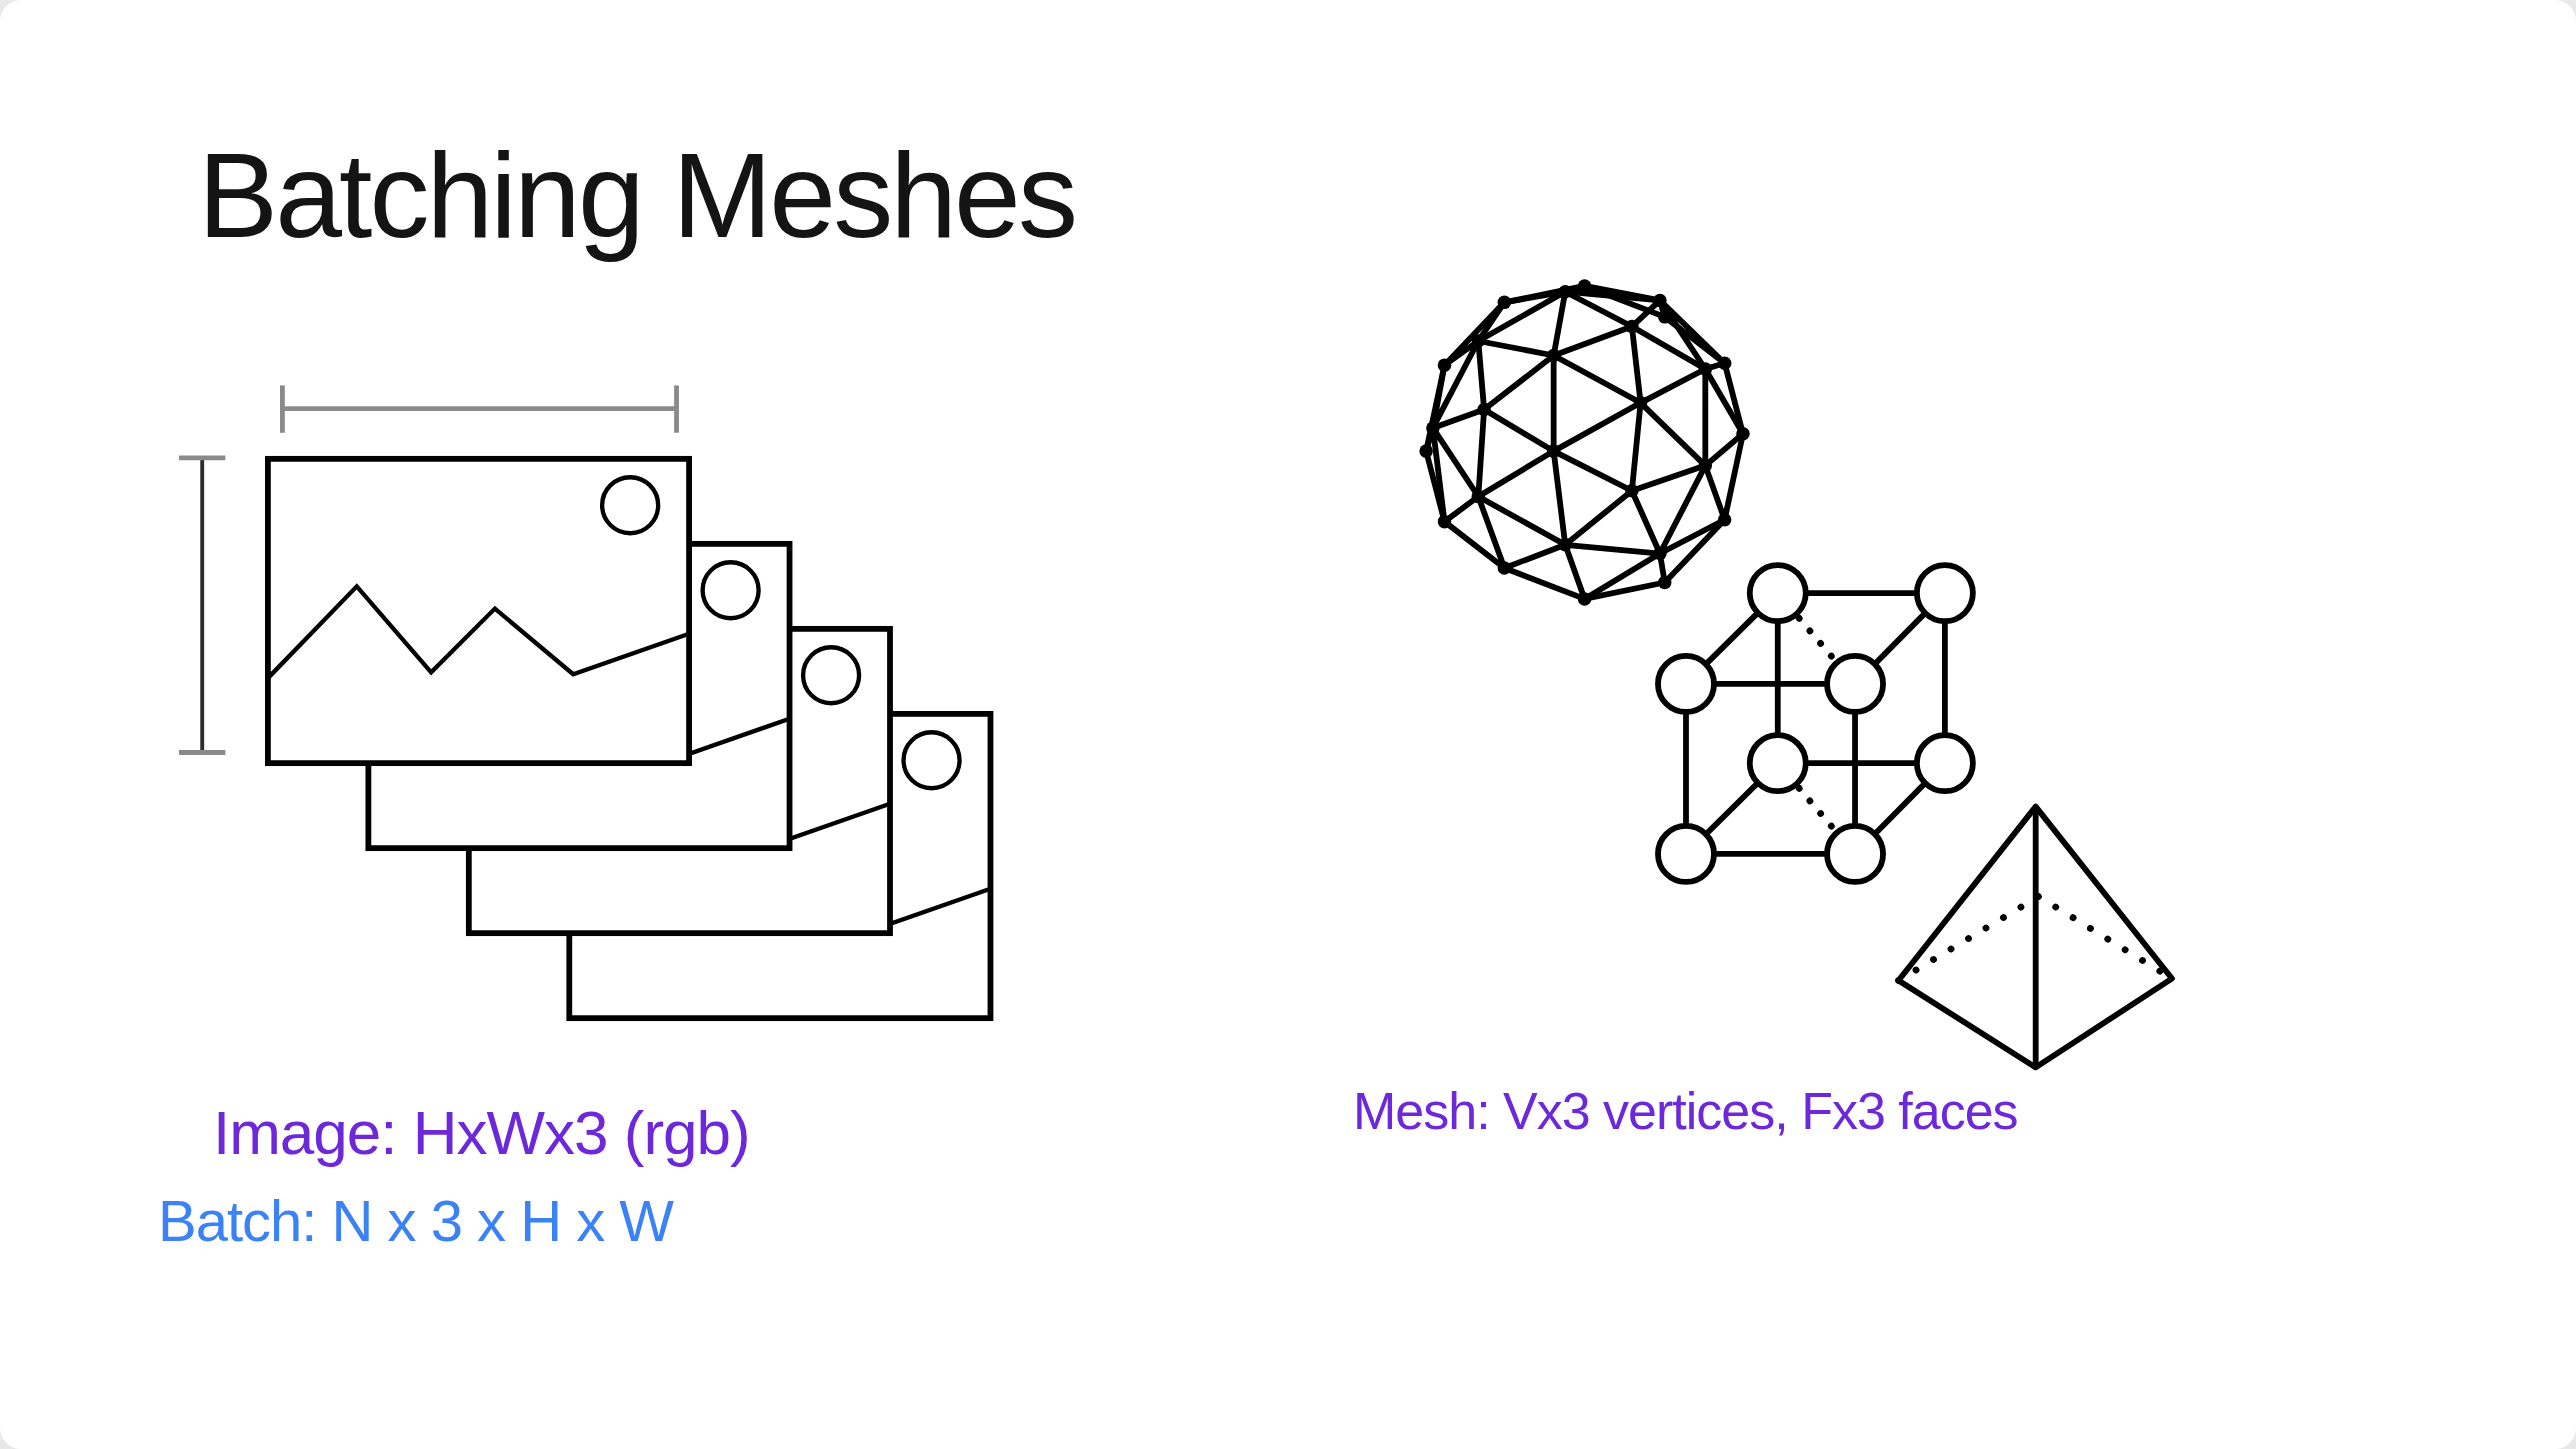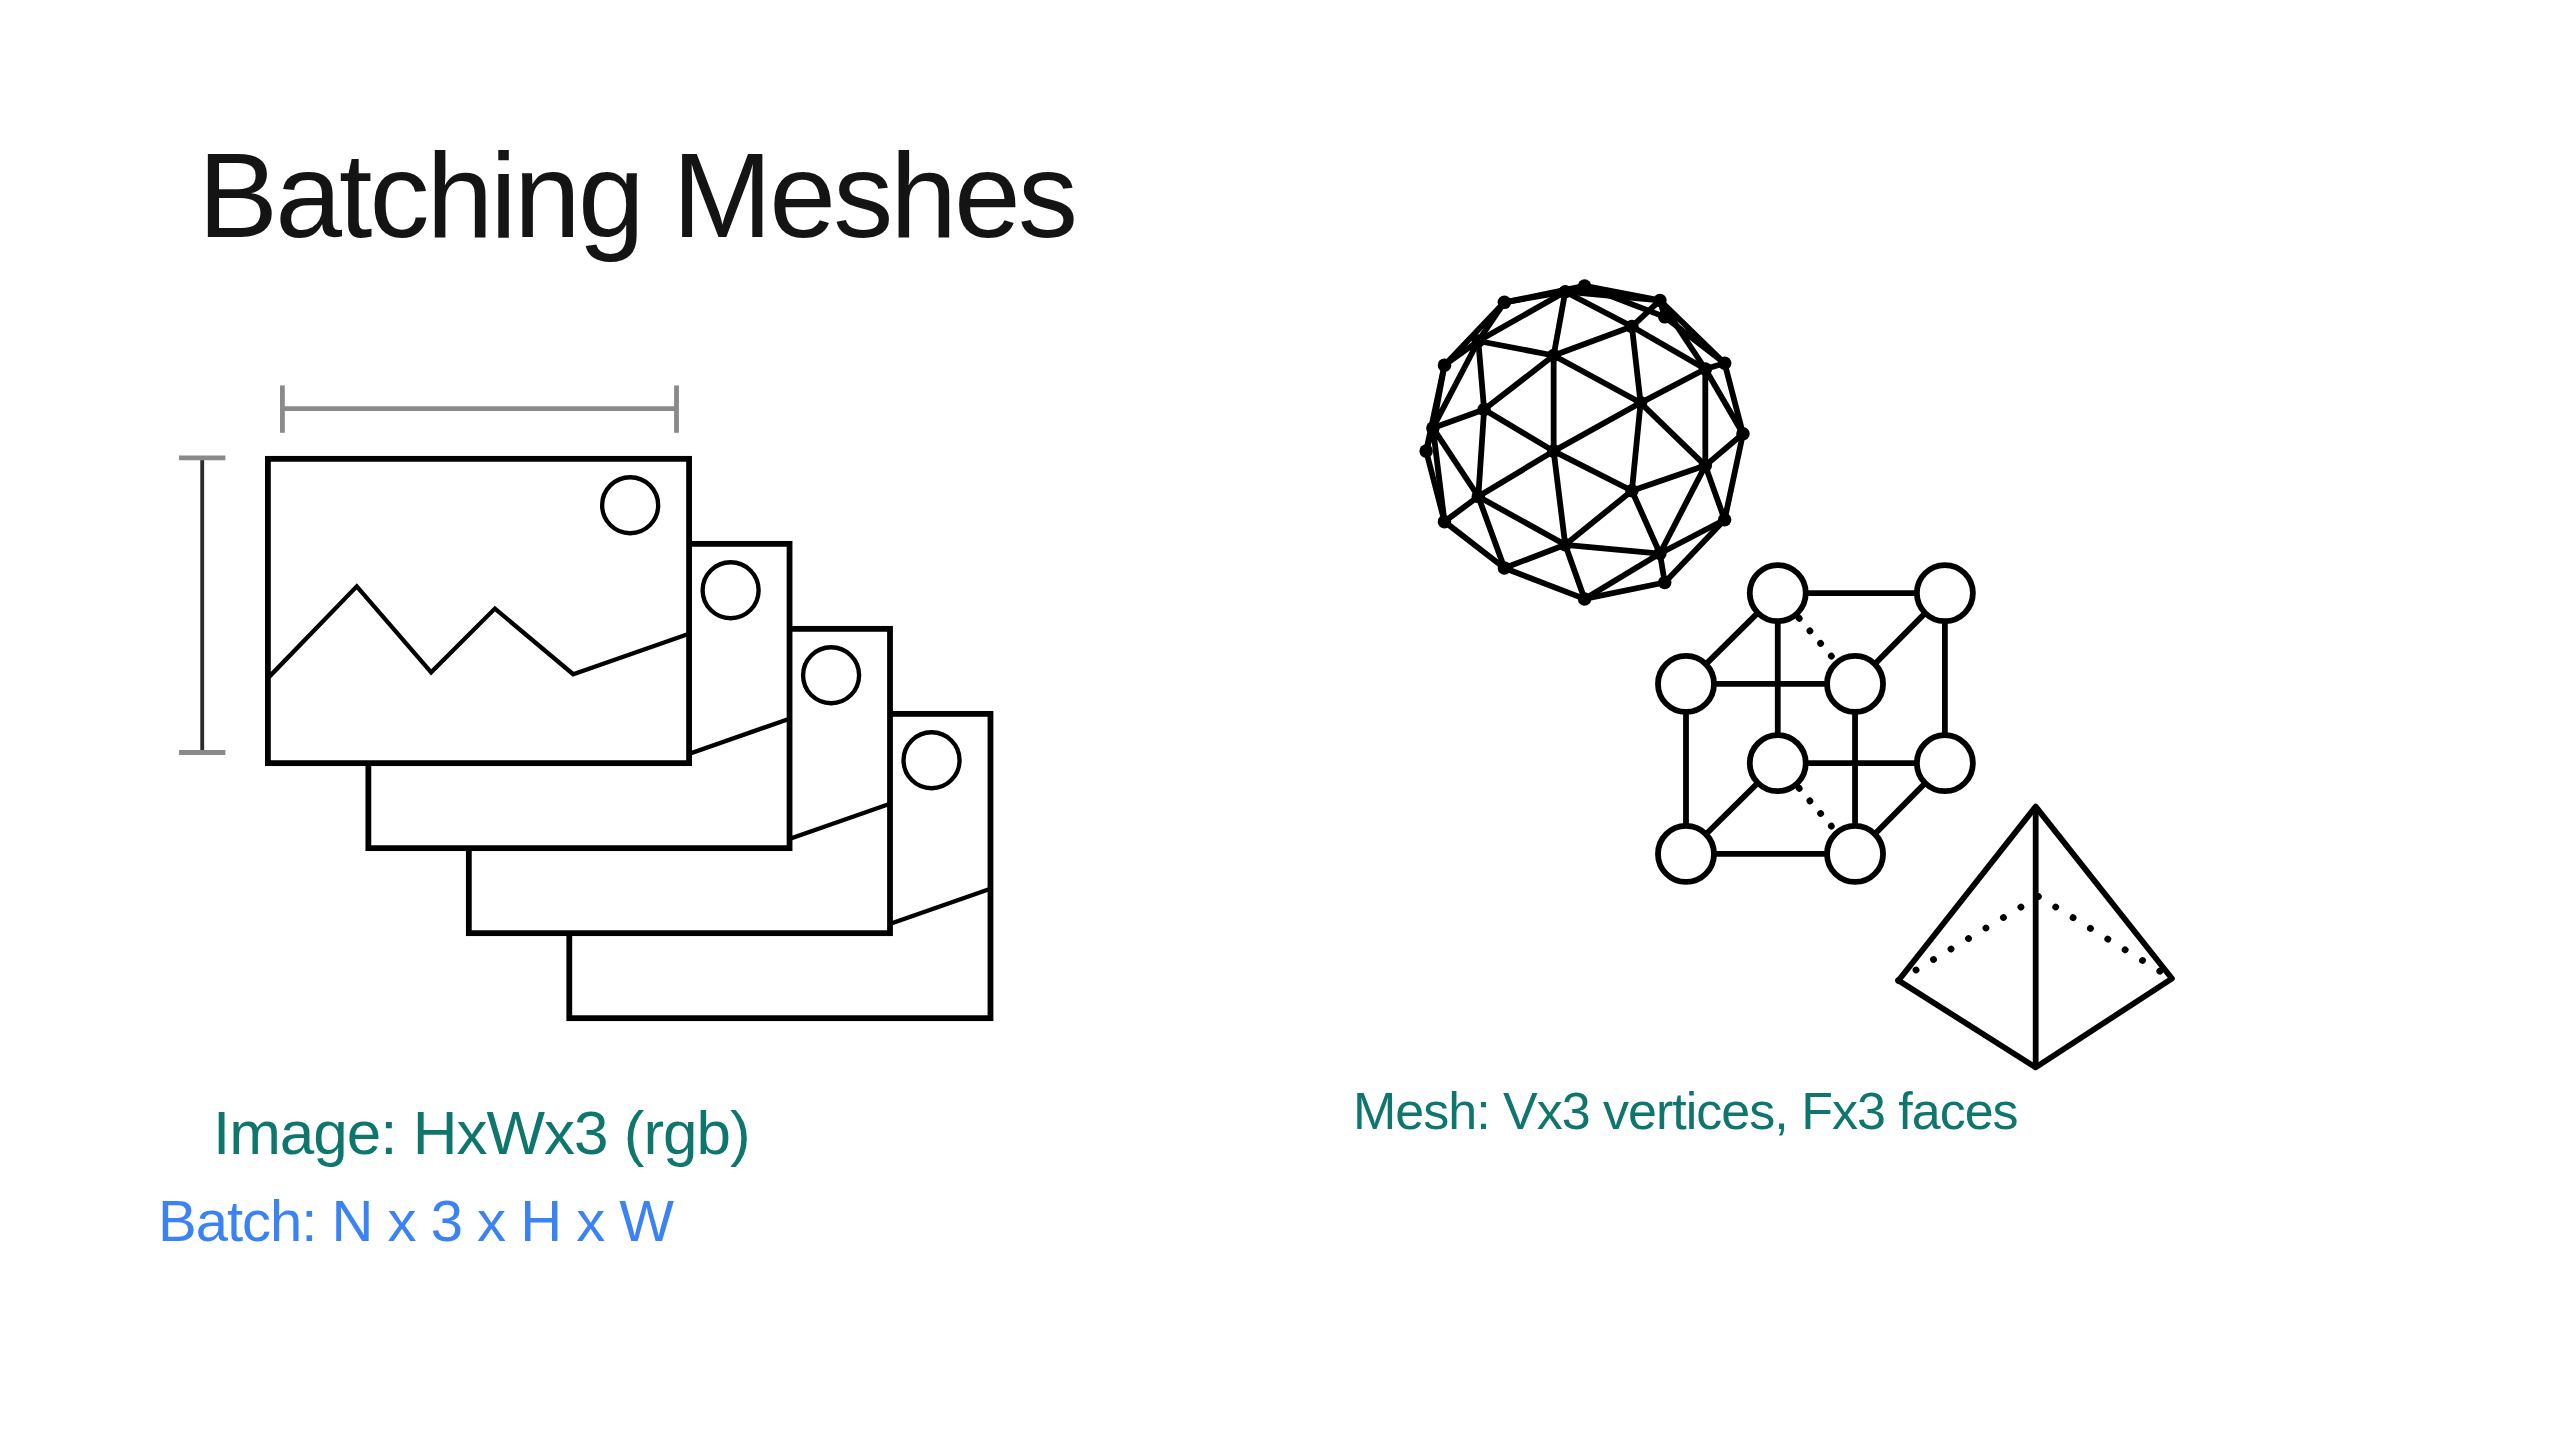--- a/index.html
+++ b/index.html
@@ -1,20 +1,20 @@
 <!DOCTYPE html>
 <html style="--ink: #000000; --dim-line: #8a8a8a; --bg: #ffffff;"><head>
 <meta charset="utf-8">
 <style>
   :root { --ink:#000000; --dim-line:#8a8a8a; --bg:#ffffff; }
   * { margin:0; padding:0; box-sizing:border-box; }
   body { background:#e8e8e8; font-family:"Liberation Sans", sans-serif; }
   .slide {
     position:relative; width:2576px; height:1449px;
-    background:var(--bg); overflow:hidden; margin:0 auto;
+    background:var(--bg); overflow:hidden; margin:0 auto;border-radius:21px;
   }
   svg.diagram-layer { position:absolute; left:0; top:0; }
 
   
   .frame       { fill:#ffffff; stroke:var(--ink); stroke-width:6; }
   .sun         { fill:#ffffff; stroke:var(--ink); stroke-width:4.5; }
   .mountain    { fill:none; stroke:var(--ink); stroke-width:4.5; stroke-linejoin:miter; }
   .dimline     { stroke:var(--dim-line); stroke-width:5; fill:none; }
   .dimline-dark{ stroke:#2c2c2c; stroke-width:4; fill:none; }
   .mesh-edge   { fill:none; stroke:var(--ink); stroke-width:6; stroke-linejoin:round; stroke-linecap:round; }
@@ -24,21 +24,21 @@
   .cube-vertex { fill:#ffffff; stroke:var(--ink); stroke-width:6; }
   .pyr-edge    { fill:none; stroke:var(--ink); stroke-width:6; stroke-linejoin:round; }
   .pyr-hidden  { fill:none; stroke:var(--ink); stroke-width:7; stroke-dasharray:0.1 21; stroke-linecap:round; }
 
   
   .txt { position:absolute; color:var(--ink); line-height:1; white-space:nowrap; }
   .slide-title {
     left:198px; top:135px;
     font-size:120px; font-weight:200; letter-spacing:-2.9px; color:#141414;
   }
-  .caption-small { font-size:62px; font-weight:300; letter-spacing:-1px; color:#0f766e; }
+  .caption-small { font-size:62px; font-weight:300; letter-spacing:-1px; color:#6d28d9; }
   .caption-large { font-size:58px; font-weight:300; letter-spacing:-1px; color:#3b82f6; }
   .img-caption-small  { left:213px;  top:1102px; }
   .img-caption-large  { left:158px;  top:1192px; }
   .mesh-caption-small { left:1353px; top:1085px; font-size:52px; }
   .mesh-caption-large { left:1442px; top:1192px; }
 </style>
 </head>
 <body>
 
 <div class="slide">

